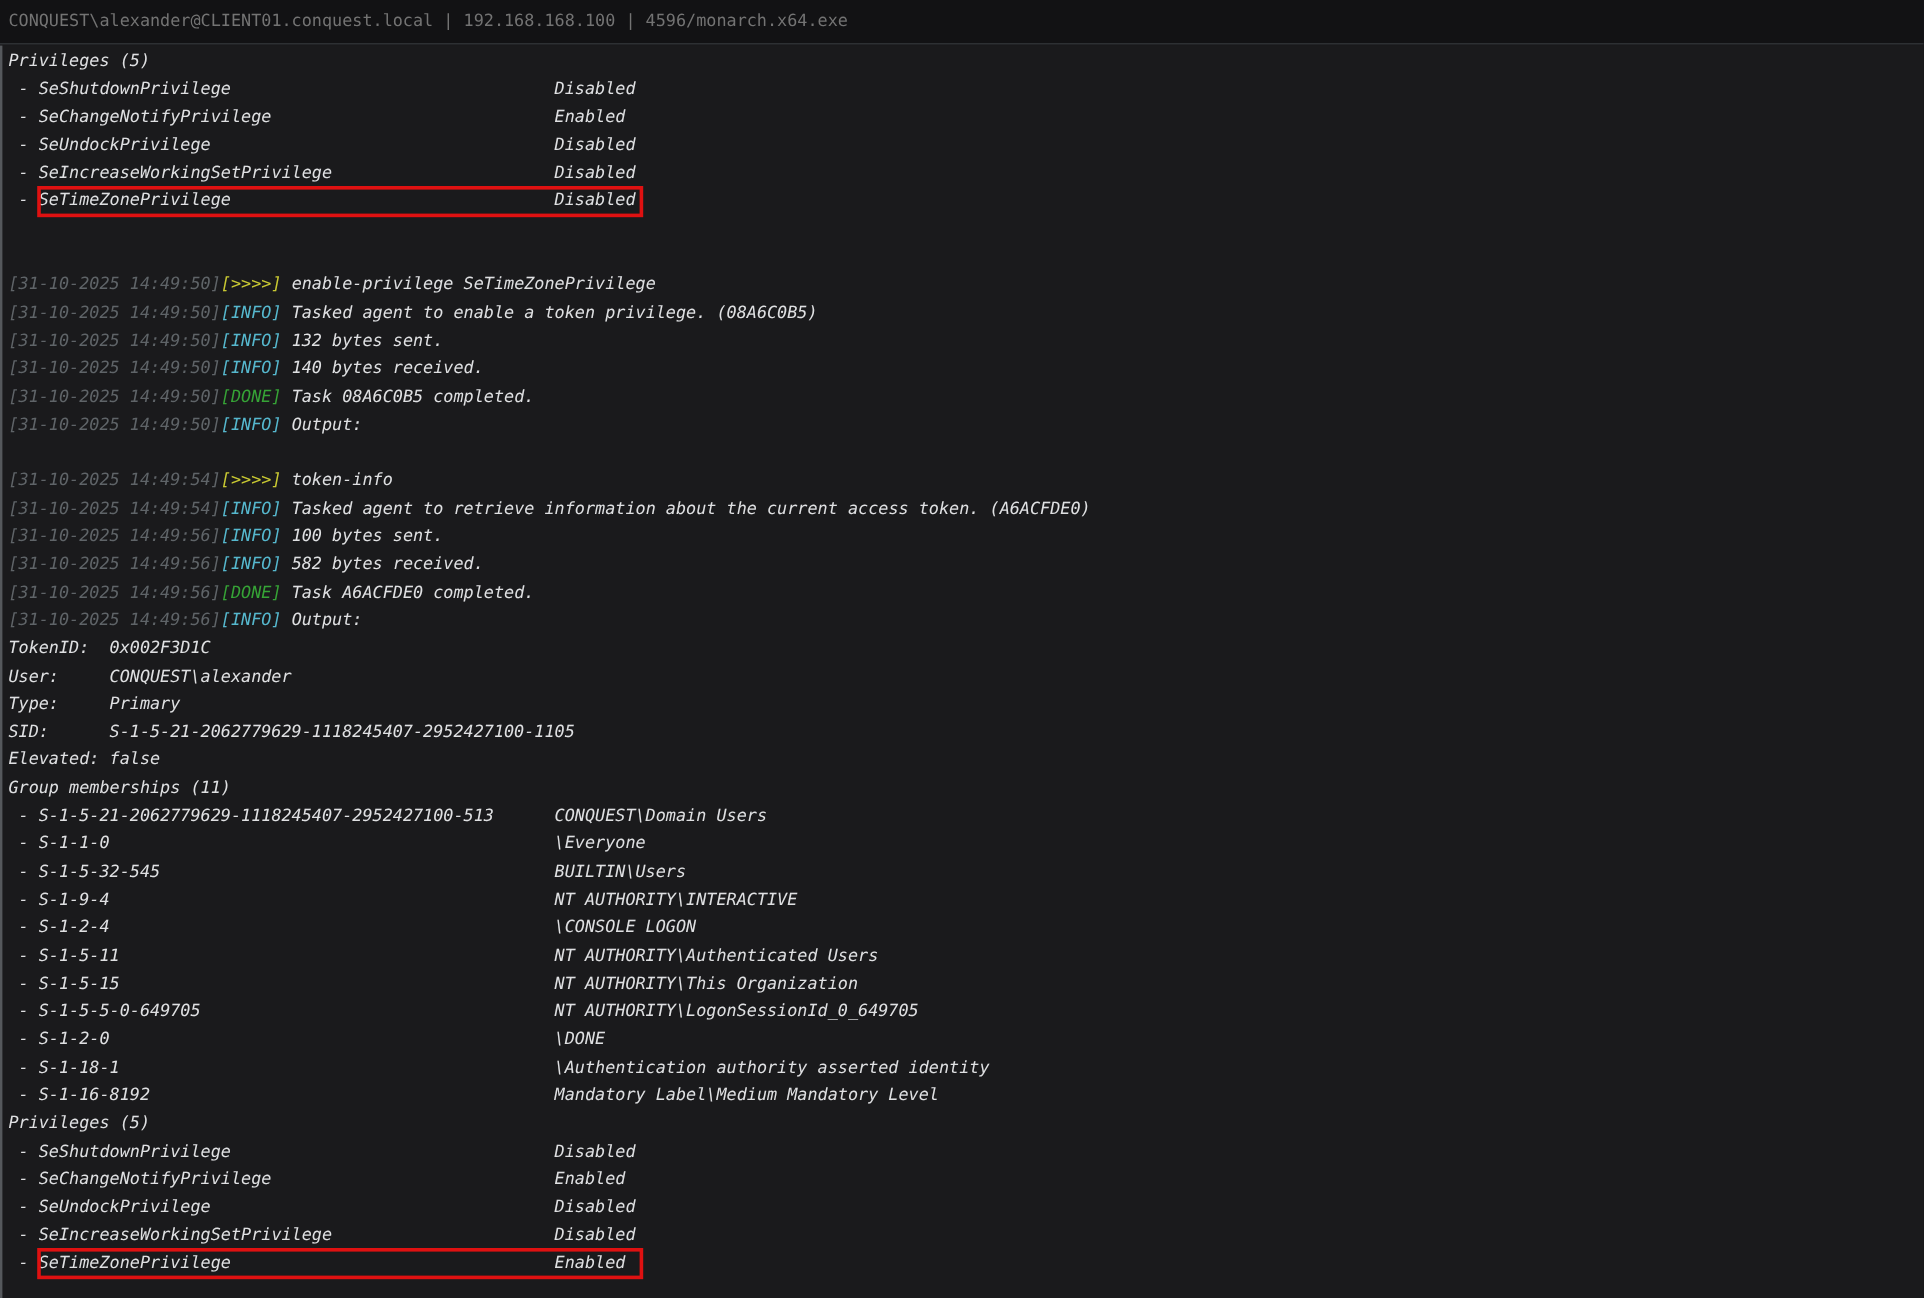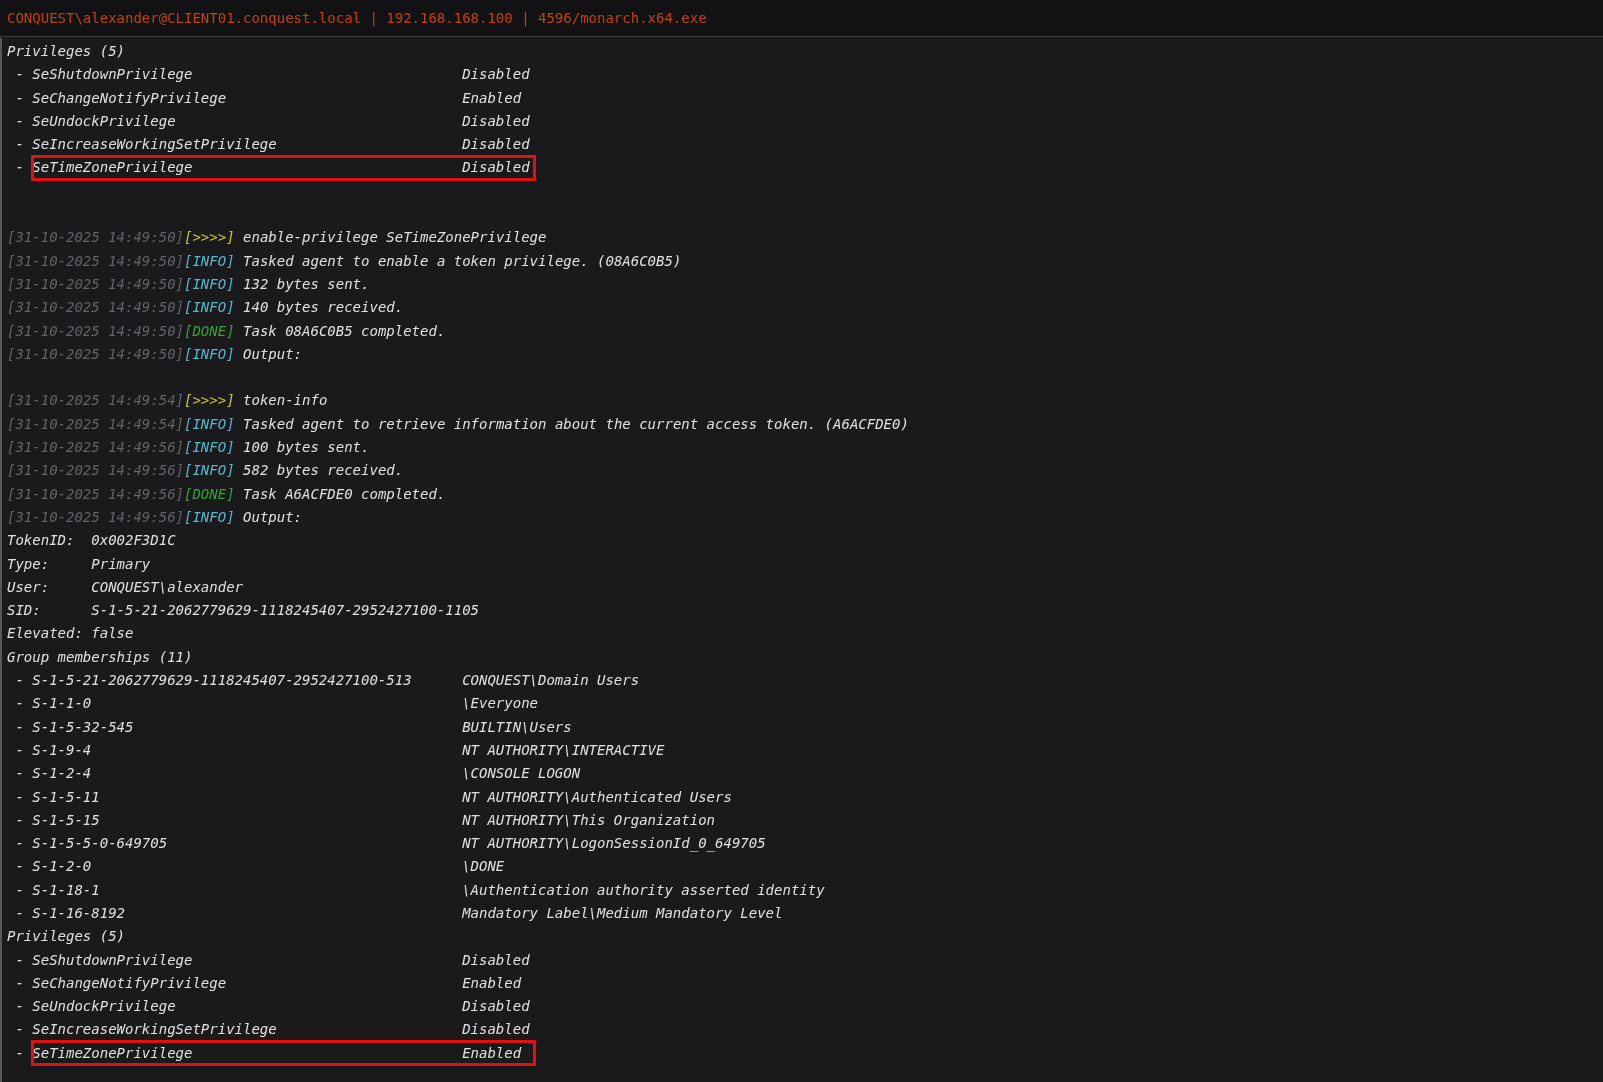--- a/index.html
+++ b/index.html
@@ -10,21 +10,21 @@
     font-family: "DejaVu Sans Mono", "Liberation Mono", monospace;
     font-size: 14px;
   }
   .session-header {
     position: absolute; left: 0; top: 0;
     width: 1603px; height: 37px;
     background: #121214;
     border-bottom: 1px solid #35383c;
     display: flex; align-items: center;
     padding-left: 7px;
-    color: #c2410c;
+    color: #737373;
     white-space: pre;
   }
   .console {
     position: absolute; left: 0; top: 38px;
     width: 1603px; height: 1044px;
     background: #1a1a1c;
     border-left: 2px solid #55585c;
     padding: 2px 0 0 5px;
     overflow: hidden;
     color: #dfe0e2;
@@ -69,22 +69,22 @@
     <div class="row"><span style="color: rgb(95, 100, 104);">[31-10-2025 14:49:50]</span><span style="color: rgb(54, 163, 54);">[DONE]</span><span> Task 08A6C0B5 completed.</span></div>
     <div class="row"><span style="color: rgb(95, 100, 104);">[31-10-2025 14:49:50]</span><span style="color: rgb(86, 184, 206);">[INFO]</span><span> Output:</span></div>
     <div class="row"><span> </span></div>
     <div class="row"><span style="color: rgb(95, 100, 104);">[31-10-2025 14:49:54]</span><span style="color: rgb(200, 200, 50);">[&gt;&gt;&gt;&gt;]</span><span> token-info</span></div>
     <div class="row"><span style="color: rgb(95, 100, 104);">[31-10-2025 14:49:54]</span><span style="color: rgb(86, 184, 206);">[INFO]</span><span> Tasked agent to retrieve information about the current access token. (A6ACFDE0)</span></div>
     <div class="row"><span style="color: rgb(95, 100, 104);">[31-10-2025 14:49:56]</span><span style="color: rgb(86, 184, 206);">[INFO]</span><span> 100 bytes sent.</span></div>
     <div class="row"><span style="color: rgb(95, 100, 104);">[31-10-2025 14:49:56]</span><span style="color: rgb(86, 184, 206);">[INFO]</span><span> 582 bytes received.</span></div>
     <div class="row"><span style="color: rgb(95, 100, 104);">[31-10-2025 14:49:56]</span><span style="color: rgb(54, 163, 54);">[DONE]</span><span> Task A6ACFDE0 completed.</span></div>
     <div class="row"><span style="color: rgb(95, 100, 104);">[31-10-2025 14:49:56]</span><span style="color: rgb(86, 184, 206);">[INFO]</span><span> Output:</span></div>
     <div class="row"><span class="col-label">TokenID:</span><span>0x002F3D1C</span></div>
+    <div class="row"><span class="col-label">User:</span><span>CONQUEST\alexander</span></div>
     <div class="row"><span class="col-label">Type:</span><span>Primary</span></div>
-    <div class="row"><span class="col-label">User:</span><span>CONQUEST\alexander</span></div>
     <div class="row"><span class="col-label">SID:</span><span>S-1-5-21-2062779629-1118245407-2952427100-1105</span></div>
     <div class="row"><span class="col-label">Elevated:</span><span>false</span></div>
     <div class="row"><span>Group memberships (11)</span></div>
     <div class="row"><span> - </span><span class="col-name">S-1-5-21-2062779629-1118245407-2952427100-513</span><span>CONQUEST\Domain Users</span></div>
     <div class="row"><span> - </span><span class="col-name">S-1-1-0</span><span>\Everyone</span></div>
     <div class="row"><span> - </span><span class="col-name">S-1-5-32-545</span><span>BUILTIN\Users</span></div>
     <div class="row"><span> - </span><span class="col-name">S-1-9-4</span><span>NT AUTHORITY\INTERACTIVE</span></div>
     <div class="row"><span> - </span><span class="col-name">S-1-2-4</span><span>\CONSOLE LOGON</span></div>
     <div class="row"><span> - </span><span class="col-name">S-1-5-11</span><span>NT AUTHORITY\Authenticated Users</span></div>
     <div class="row"><span> - </span><span class="col-name">S-1-5-15</span><span>NT AUTHORITY\This Organization</span></div>

